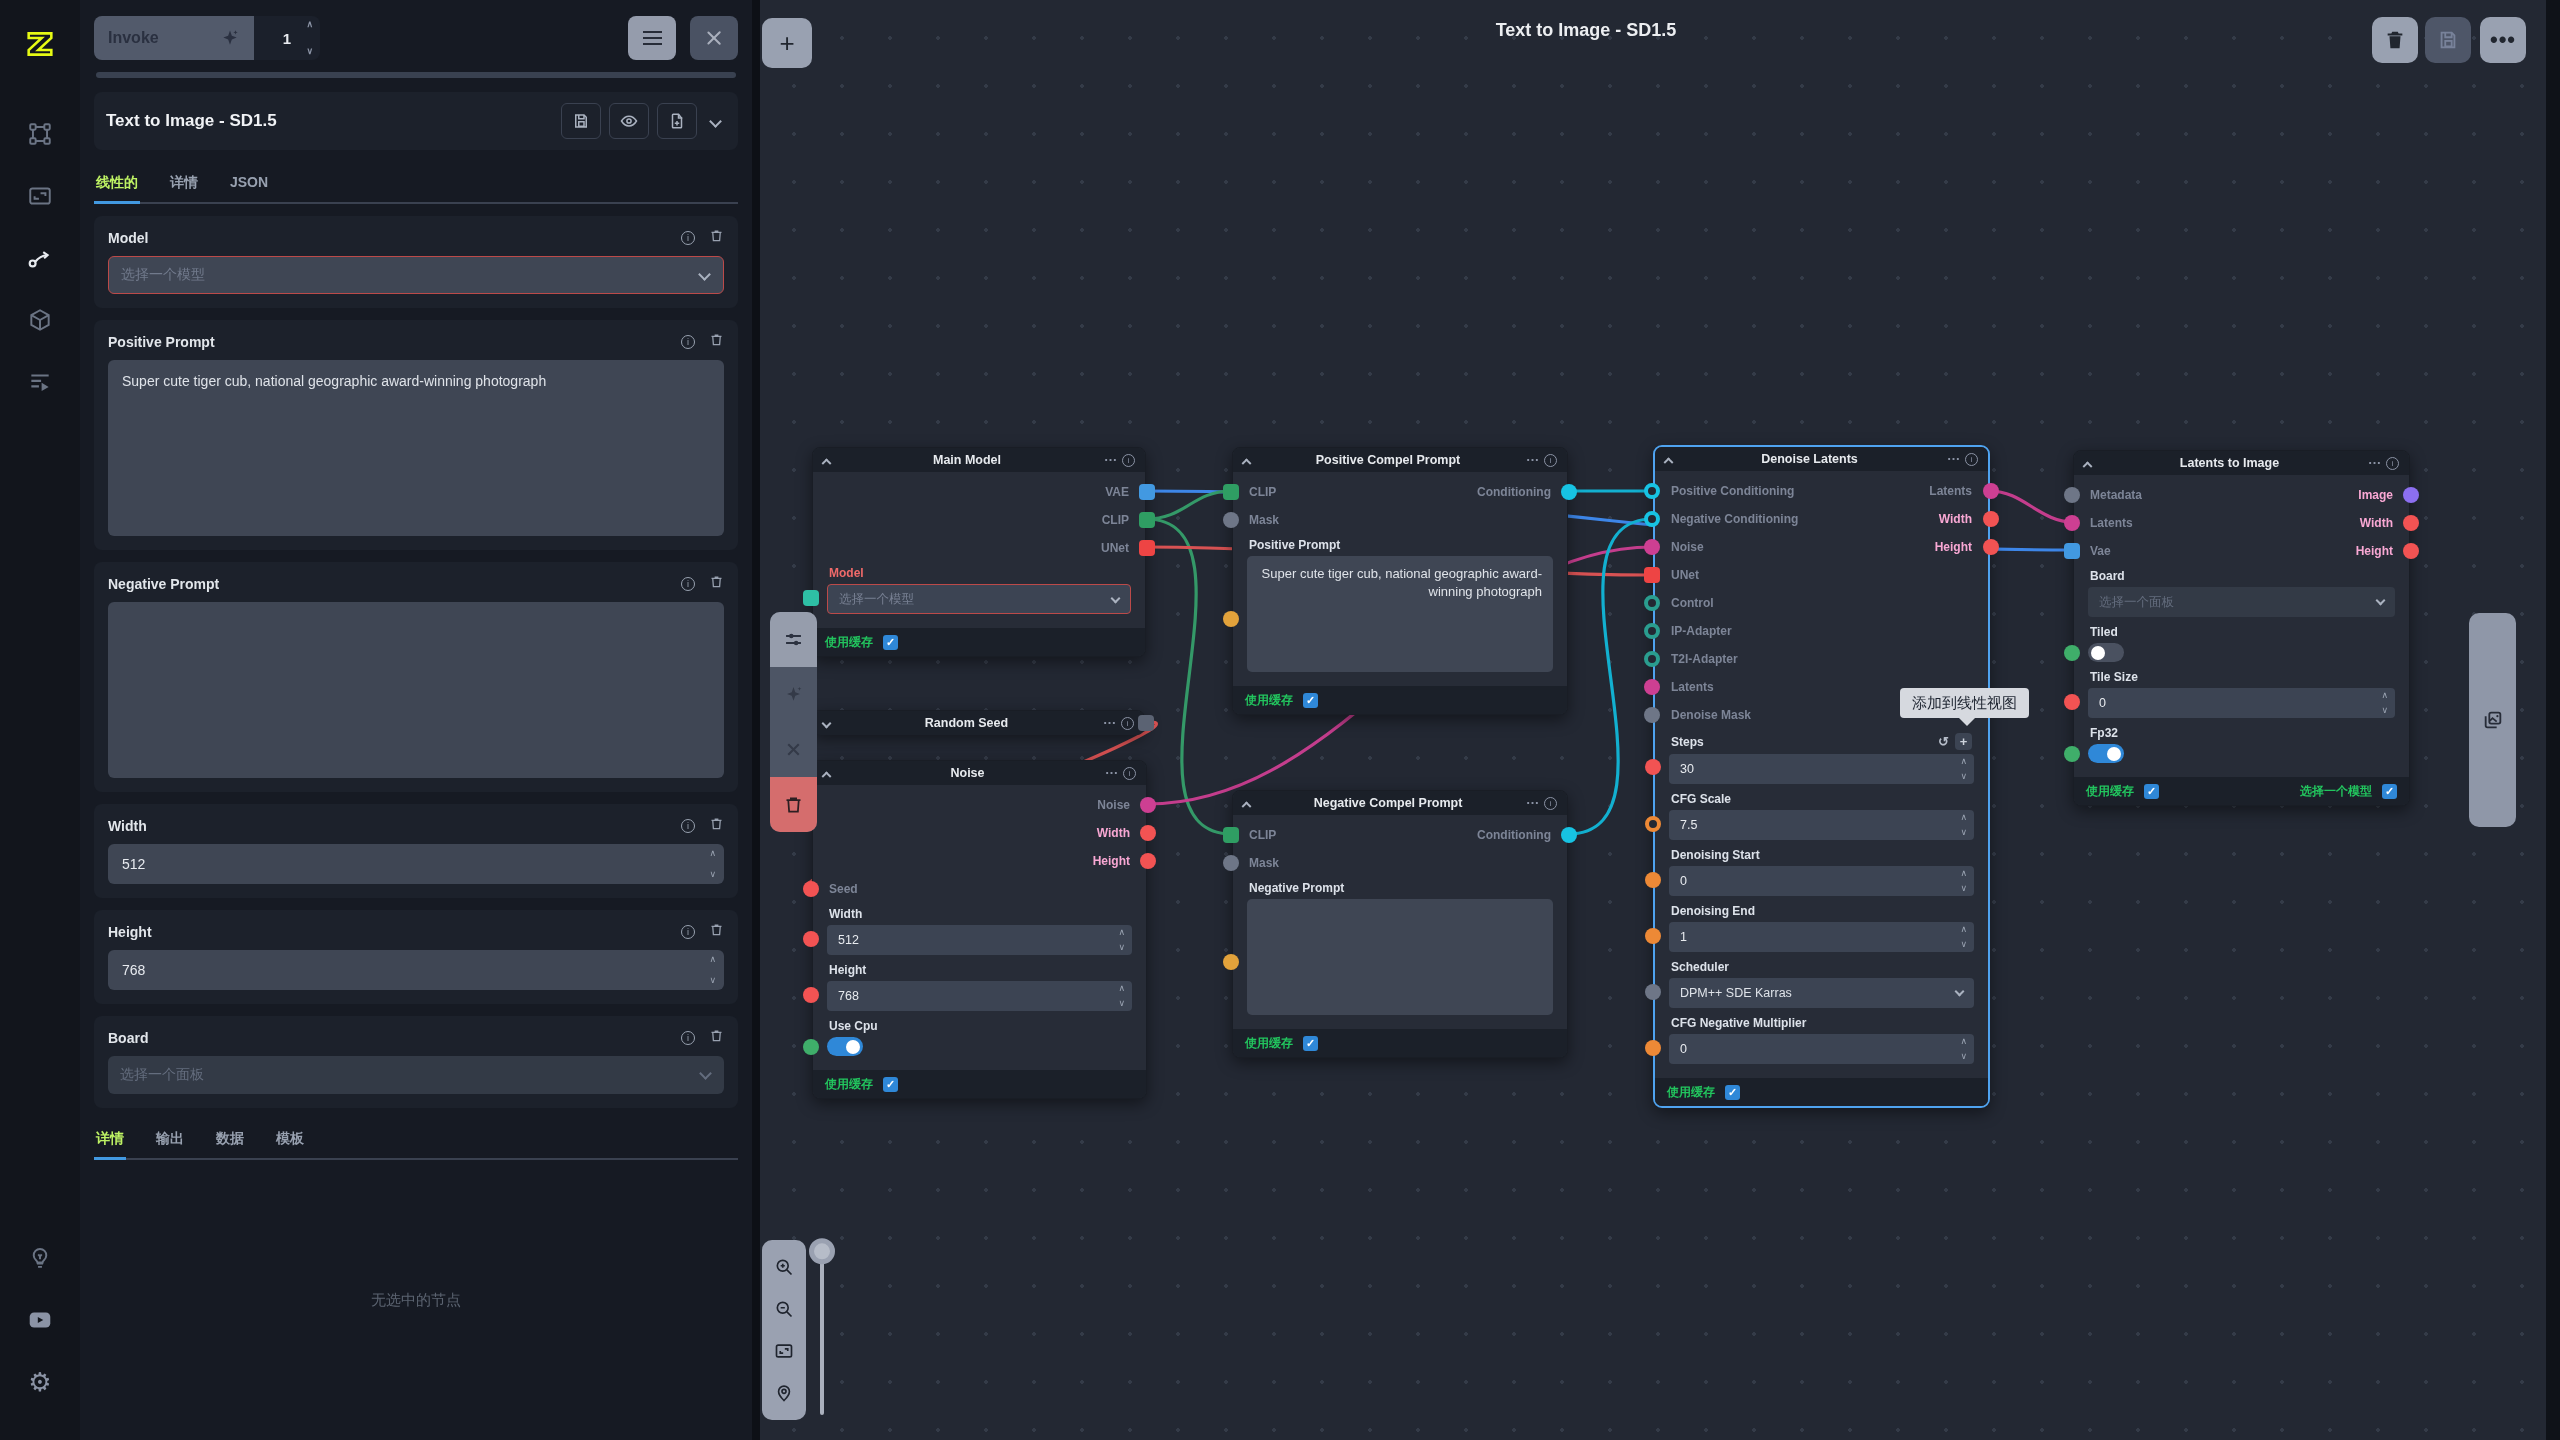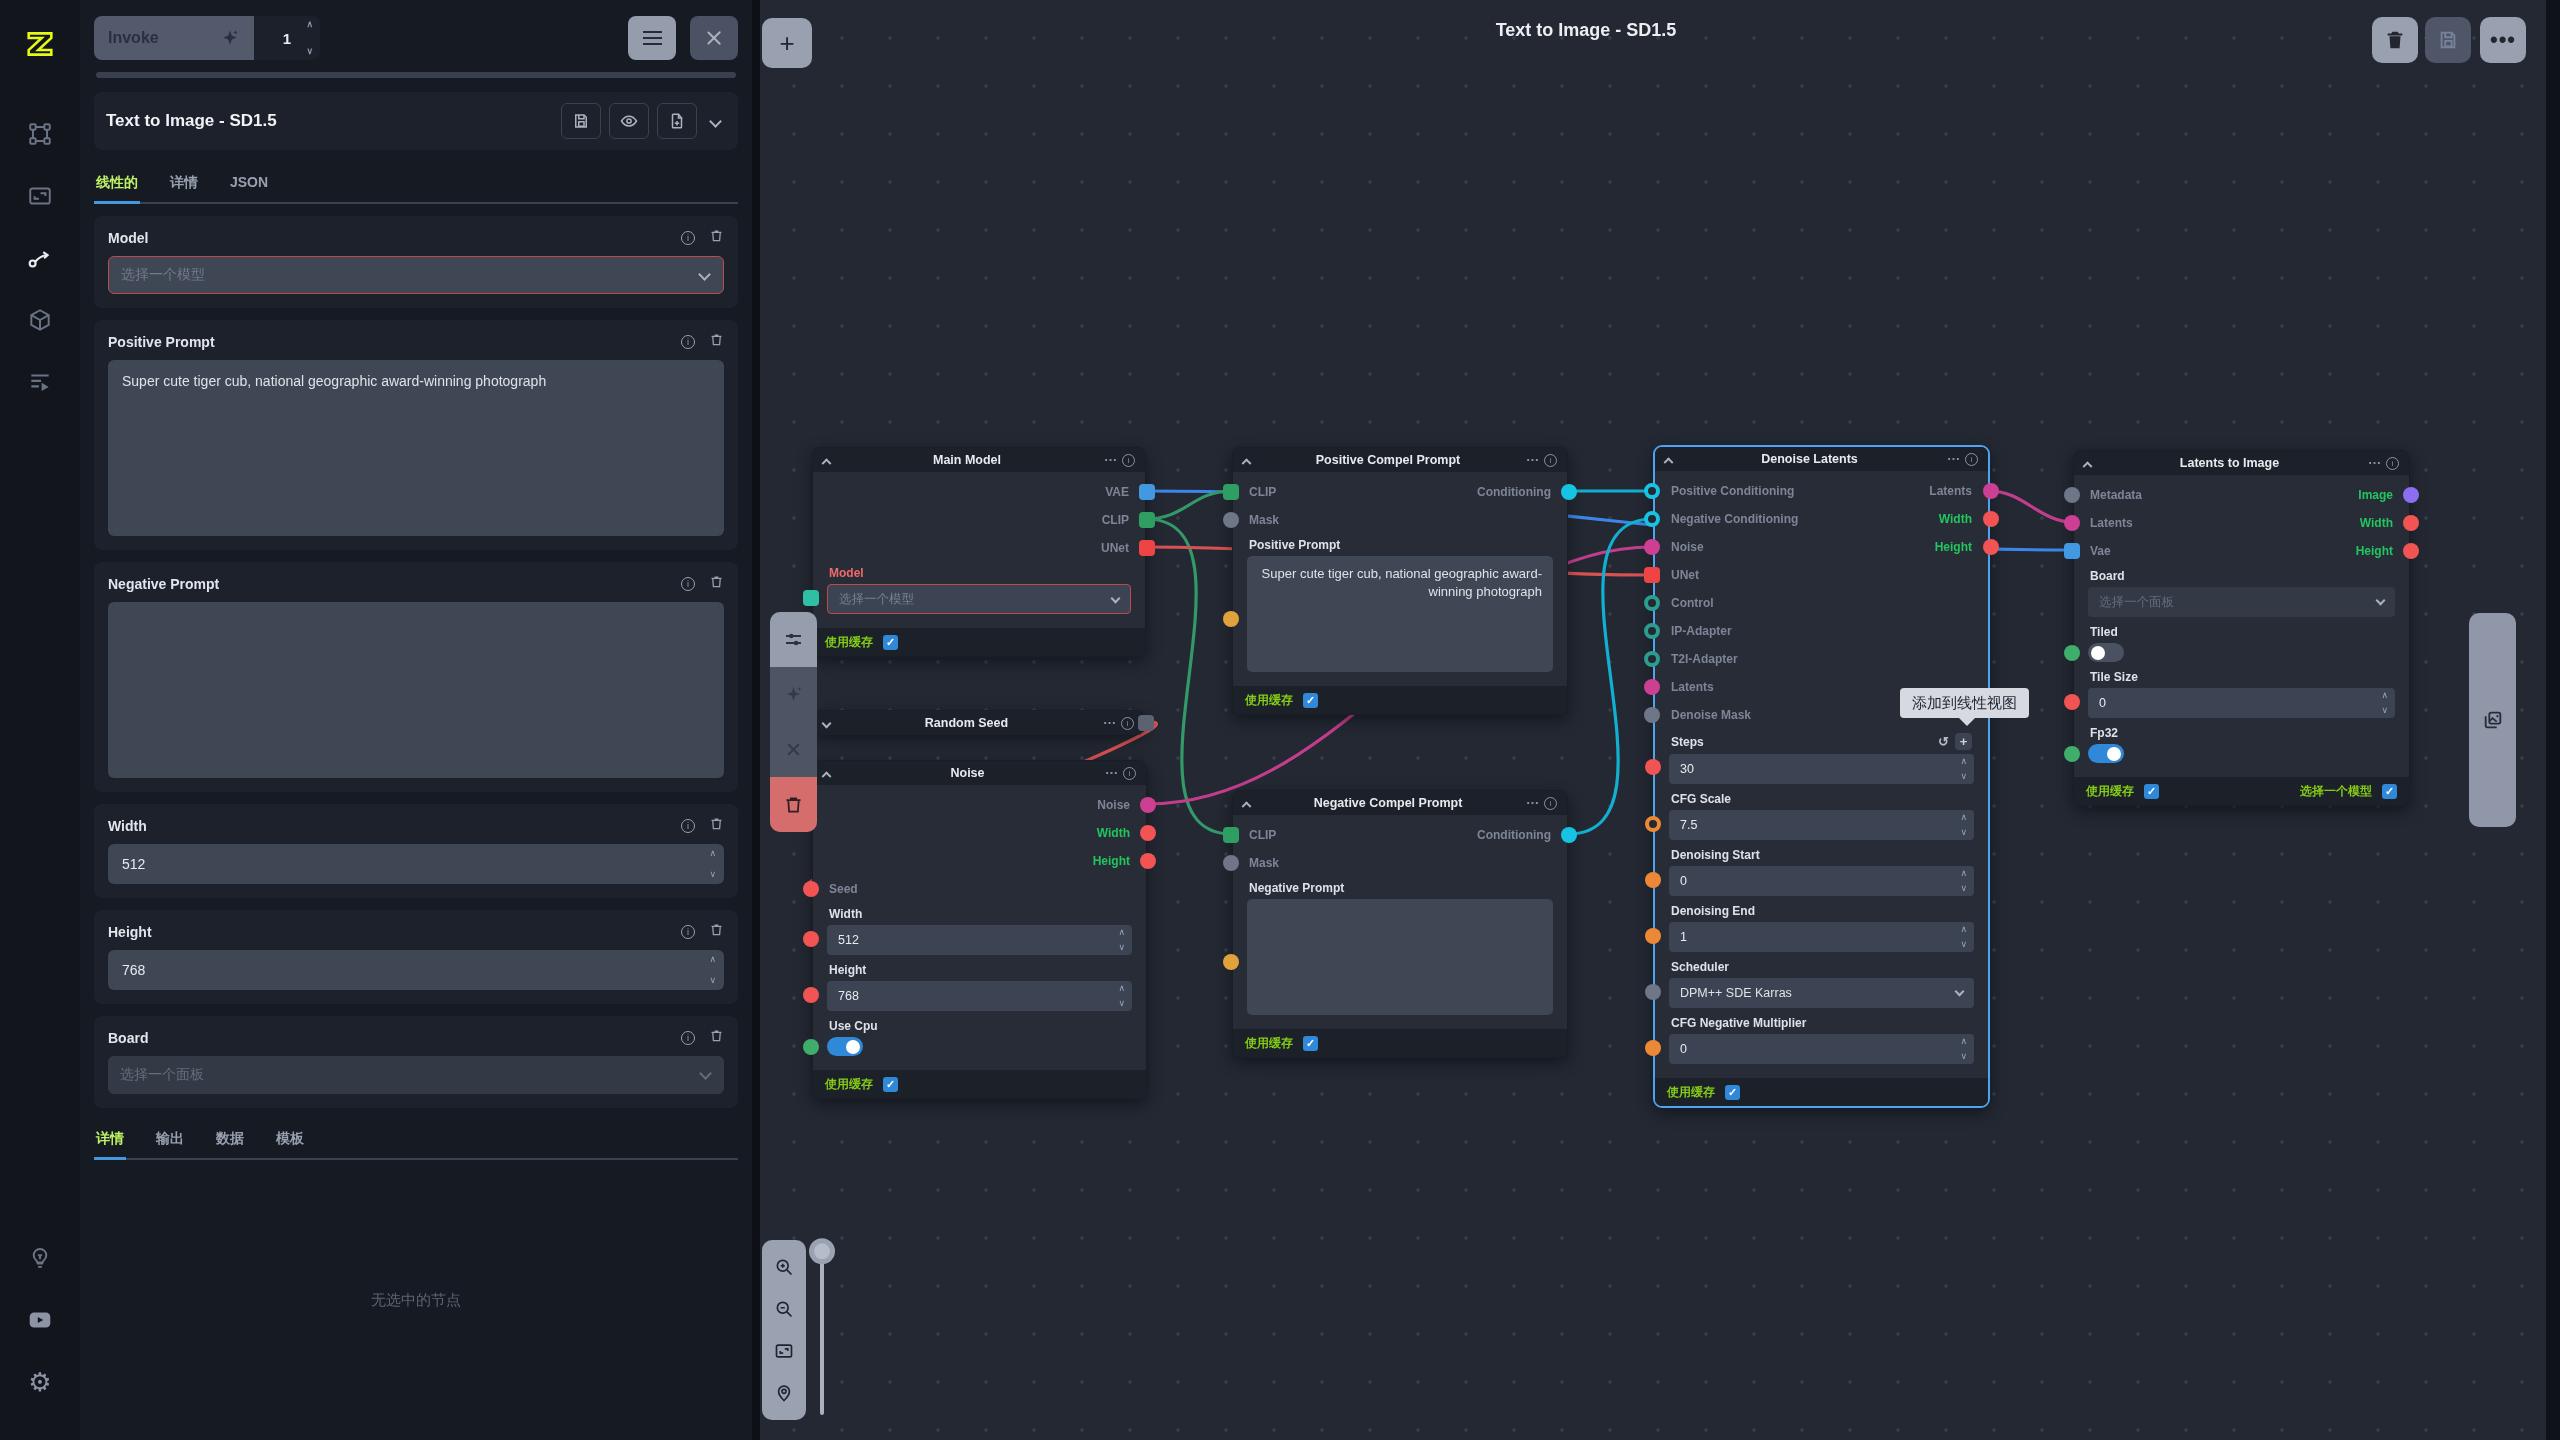--- a/index.html
+++ b/index.html
@@ -134,21 +134,21 @@
   .ntitle { flex:1; text-align:center; color:#e7eaee; font-weight:700; font-size:12.5px; white-space:nowrap; }
   .ndots { color:#8b93a5; font-size:13px; letter-spacing:1px; line-height:0.5; font-weight:700; }
   .ninfo { width:13px; height:13px; border:1.4px solid #8b93a5; border-radius:50%; color:#8b93a5;
     font-size:8px; display:flex; align-items:center; justify-content:center; }
   .ninfo::after { content:'i'; }
   .nbody { padding:6px 0 8px 0;text-align:right; }
   .prow { position:relative; height:28px; display:flex; align-items:center; padding:0 16px;
     font-weight:700; color:#7d8597; }
   .prow.dual { justify-content:space-between; }
   .prow.out { justify-content:flex-end; }
-  .plabel.strong { color:#22c55e; }
+  .plabel.strong { color:#f9a8d4; }
   .handle { position:absolute; width:16px; height:16px; border-radius:50%; top:50%; transform:translateY(-50%); }
   .handle.sq { border-radius:4px; }
   .handle.ring { background:#232833; border:4.5px solid; }
   .handle.hin { left:-10px; } .handle.hout { right:-10px; }
   .node.selected .handle.hin { left:-11px; } .node.selected .handle.hout { right:-11px; }
   .field { position:relative; margin:2px 14px 6px 14px; }
   .flabel { color:#dde2ea; font-weight:700; padding:2px 2px 4px 2px; display:flex; align-items:center; }
   .flabel .fl-icons { margin-left:auto; display:flex; align-items:center; gap:6px; color:#b6bdc9; }
   .reset-glyph { font-size:13px; }
   .plus-box { width:17px; height:17px; background:#3c4453; border-radius:4px; display:flex;
@@ -159,21 +159,21 @@
     padding:0 11px; color:#e8ebef; position:relative; font-size:12.5px; }
   .ninput .num-steppers { right:7px; top:3px; bottom:3px; }
   .nsel { height:30px; background:#3c4453; border-radius:4px; display:flex; align-items:center;
     padding:0 11px; color:#dfe3e9; position:relative; font-size:12.5px; }
   .nsel .chev { position:absolute; right:11px; top:10px; width:7px; height:7px; }
   .nsel.error { border:1.5px solid #bc4a49; color:#788093; }
   .nsel.dim { background:#333a46; color:#646d7e; }
   .ntextarea { height:116px; background:#3f4654; border-radius:5px; padding:9px 11px; color:#dfe3e9;
     font-size:13px; line-height:1.4; }
   .nfooter { height:28px; background:#1b2029; border-radius:0 0 7px 7px; display:flex; align-items:center;
-    gap:10px; padding:0 12px; color:#84cc16; font-weight:700; }
+    gap:10px; padding:0 12px; color:#22c55e; font-weight:700; }
   .nfooter.split { justify-content:space-between; }
   .fgroup { display:flex; align-items:center; gap:10px; }
   .checkbox { width:15px; height:15px; background:#2f88d8; border-radius:3px; color:#fff;
     display:flex; align-items:center; justify-content:center; font-size:11px; }
   .checkbox::after { content:'✓'; }
   .toggle { width:36px; height:19px; border-radius:10px; position:relative; }
   .toggle.on { background:#2f88d8; } .toggle.off { background:#4a5160; }
   .toggle .tk { position:absolute; top:2.5px; width:14px; height:14px; border-radius:50%; background:#fff; }
   .toggle.on .tk { right:3px; } .toggle.off .tk { left:3px; }
 

